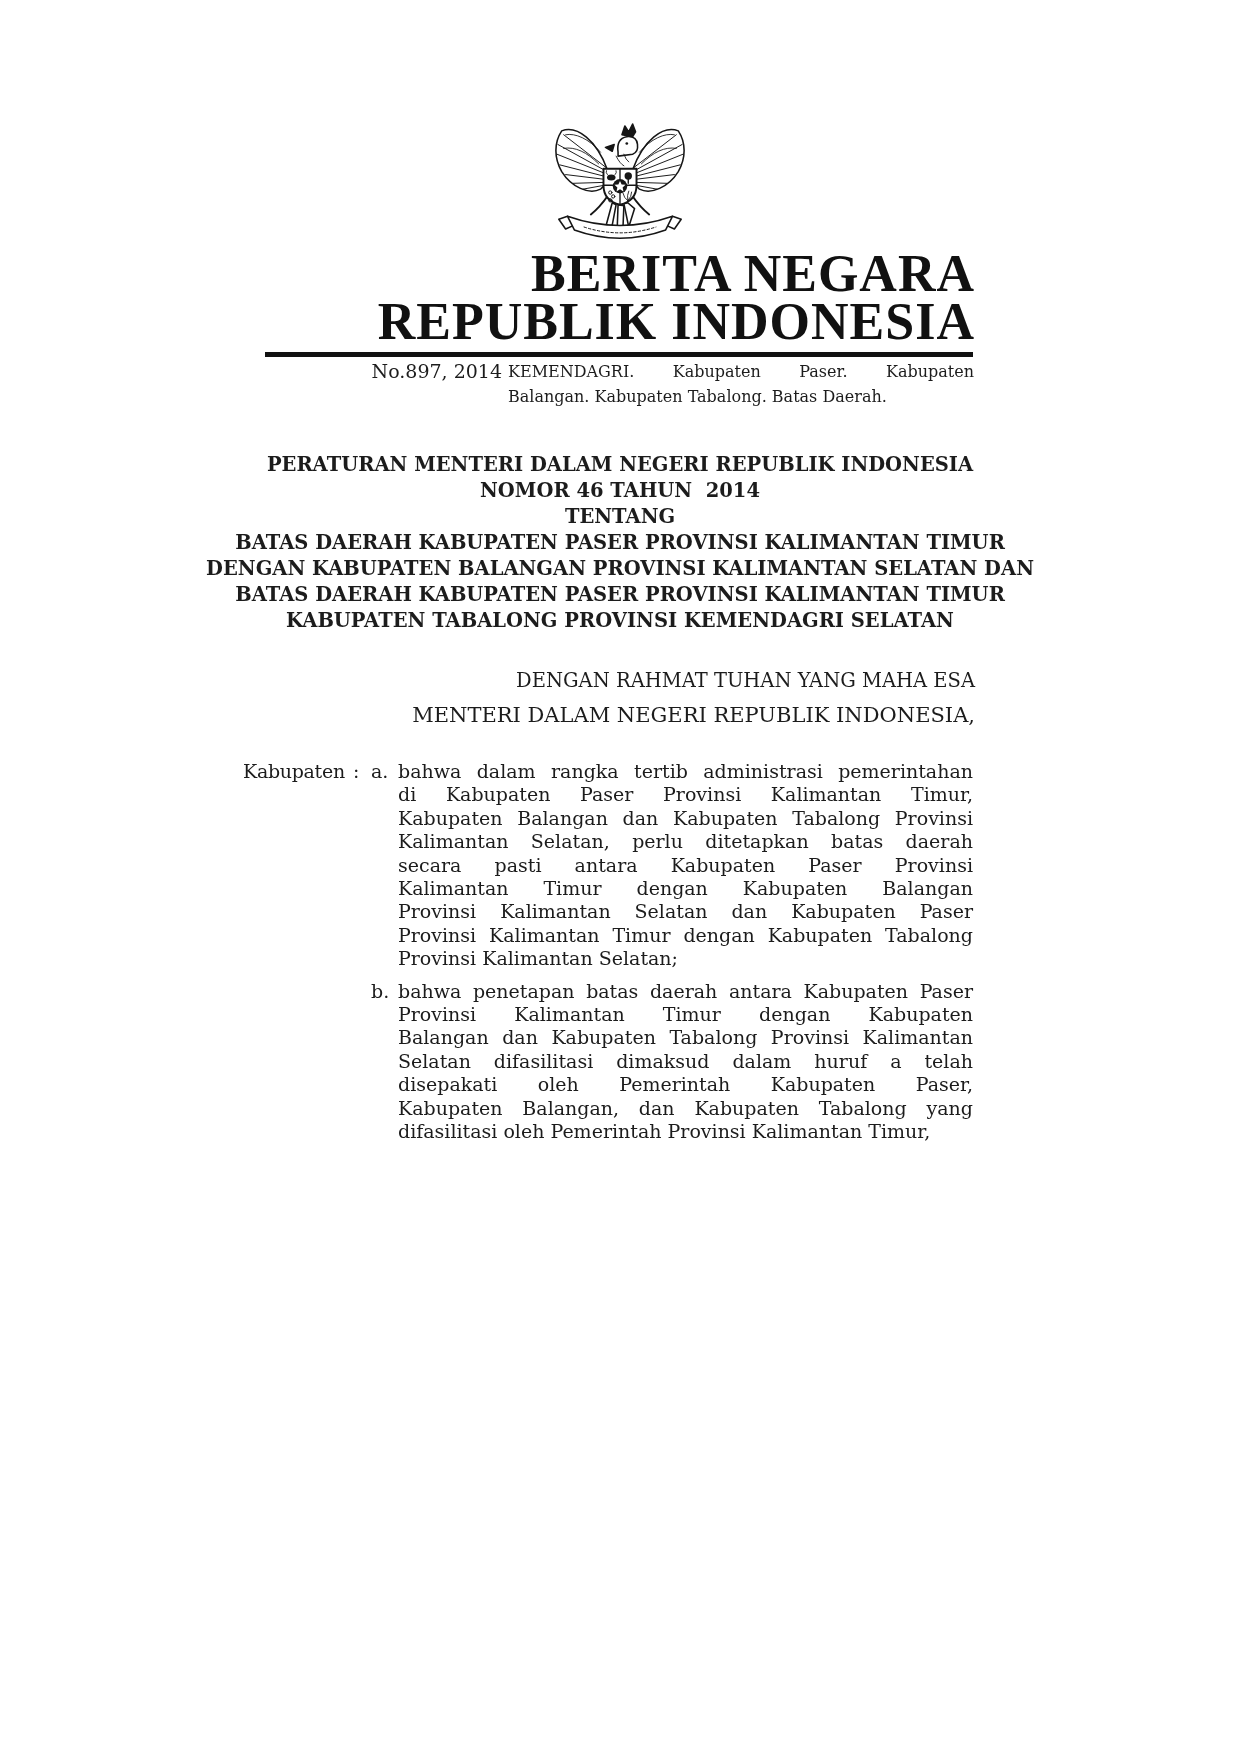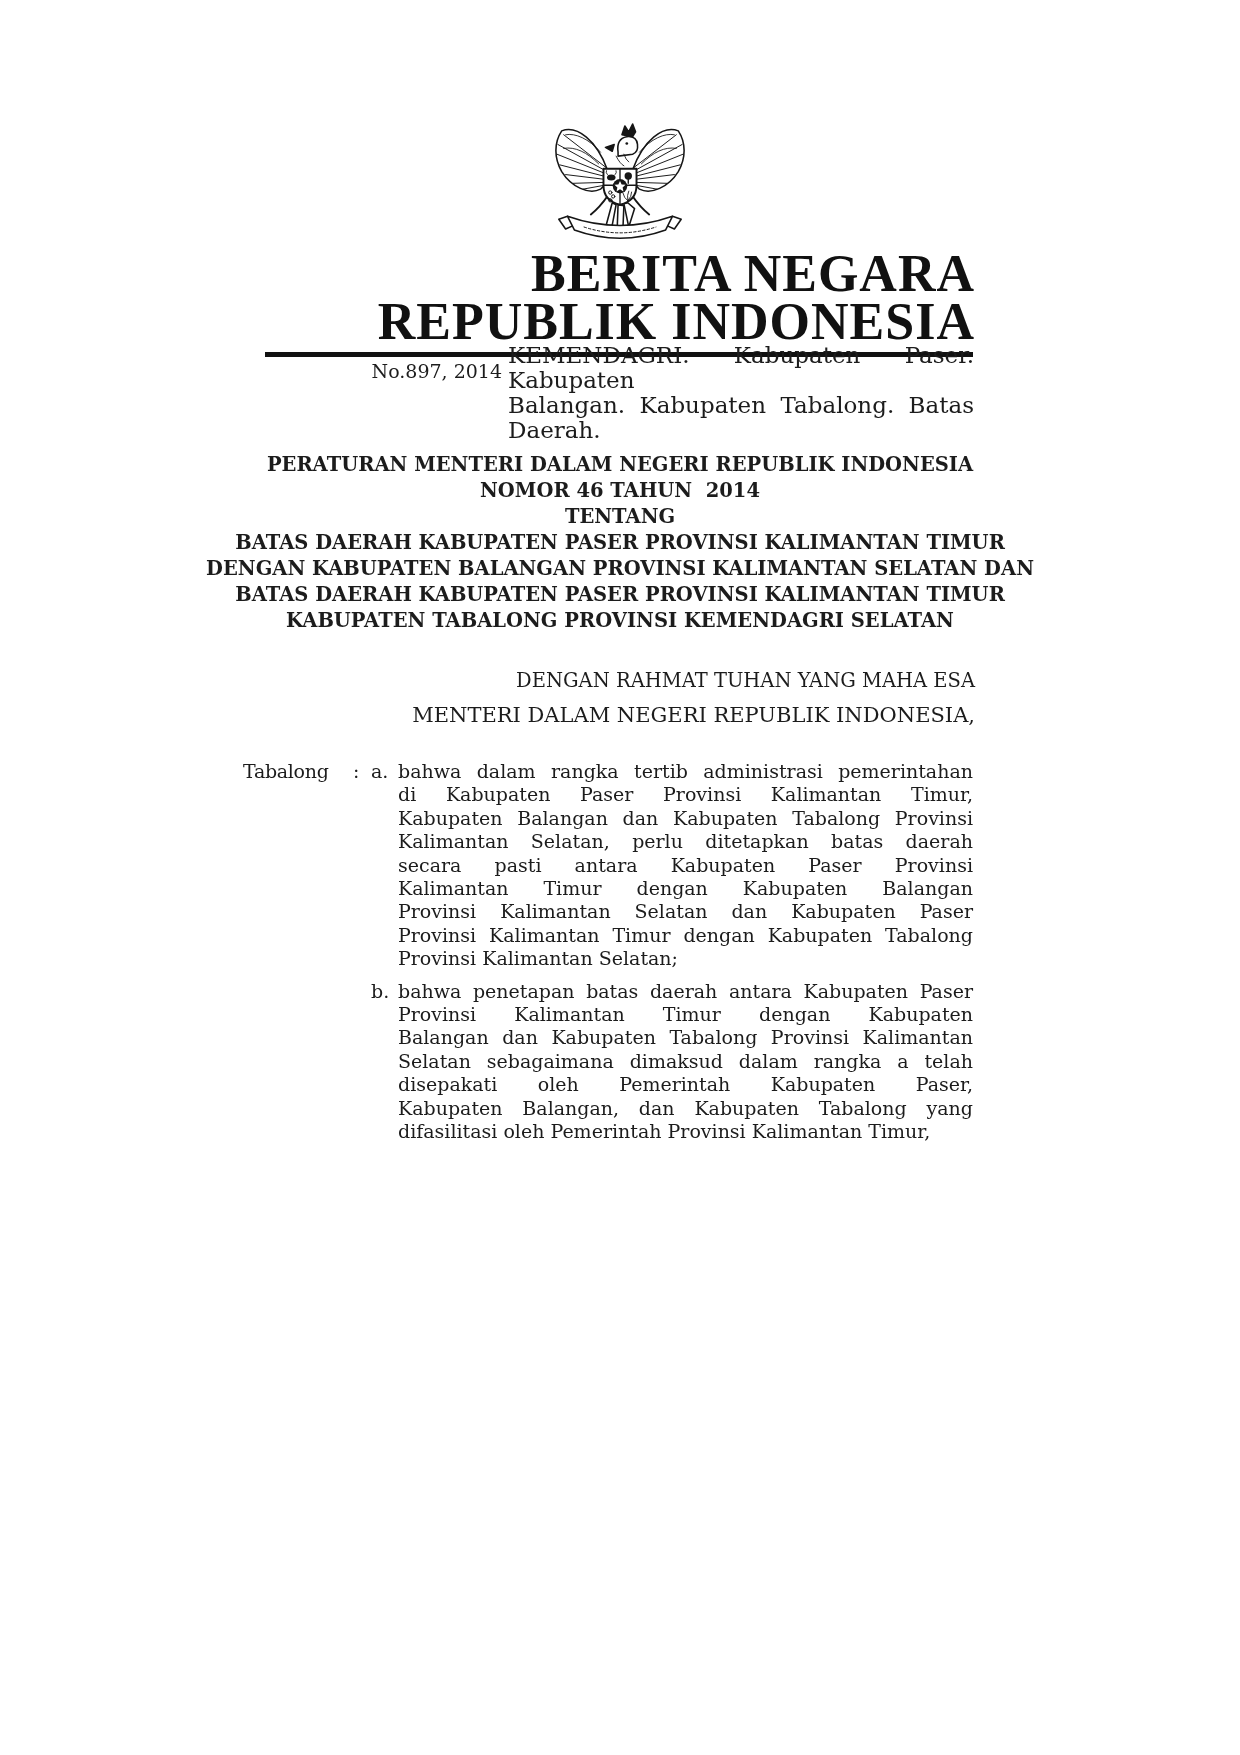--- a/index.html
+++ b/index.html
@@ -25,22 +25,22 @@
   .rule{
     left:265px;top:352px;width:708px;height:5px;
     background:#111;
   }
   
   .masthead-number{
     left:272px;top:359px;width:230px;
     font-size:19px;line-height:25px;text-align:right;
   }
   .masthead-subject{
-    left:508px;top:343px;width:466px;
-    font-size:23px;line-height:25px;
+    left:508px;top:359px;width:466px;
+    font-size:16px;line-height:25px;
   }
   .jline{text-align:justify;text-align-last:justify;}
   .jlast{text-align:justify;text-align-last:left;}
   
   .heading-block{
     left:265px;top:452px;width:710px;
     font-size:19.5px;line-height:26px;
   }
   .hline{display:flex;justify-content:center;font-weight:bold;}
   .hline span{white-space:pre;}
@@ -166,21 +166,21 @@
   <div class="hline">
       <span>KABUPATEN TABALONG PROVINSI KEMENDAGRI SELATAN</span>
     </div>
 </div>
 
 <div class="abs invocation1 centered">DENGAN RAHMAT TUHAN YANG MAHA ESA</div>
 <div class="abs invocation2 centered">MENTERI DALAM NEGERI REPUBLIK INDONESIA,</div>
 
 <div class="abs considering">
   <div class="c-row">
-    <div class="c-label">Tabalong</div>
+    <div class="c-label">Kabupaten</div>
     <div class="c-colon">:</div>
     <div class="c-items">
 
       <div class="c-item">
         <div class="c-marker">a.</div>
         <div class="c-lines">
           <div class="jline">bahwa dalam rangka tertib administrasi pemerintahan</div>
           <div class="jline">di Kabupaten Paser Provinsi Kalimantan Timur,</div>
           <div class="jline">Kabupaten Balangan dan Kabupaten Tabalong Provinsi</div>
           <div class="jline">Kalimantan Selatan, perlu ditetapkan batas daerah</div>
@@ -191,21 +191,21 @@
           <div class="jlast">Provinsi Kalimantan Selatan;</div>
         </div>
       </div>
 
       <div class="c-item gap">
         <div class="c-marker">b.</div>
         <div class="c-lines">
           <div class="jline">bahwa penetapan batas daerah antara Kabupaten Paser</div>
           <div class="jline">Provinsi Kalimantan Timur dengan Kabupaten</div>
           <div class="jline">Balangan dan Kabupaten Tabalong Provinsi Kalimantan</div>
-          <div class="jline">Selatan sebagaimana dimaksud dalam rangka a telah</div>
+          <div class="jline">Selatan difasilitasi dimaksud dalam huruf a telah</div>
           <div class="jline">disepakati oleh Pemerintah Kabupaten Paser,</div>
           <div class="jline">Kabupaten Balangan, dan Kabupaten Tabalong yang</div>
           <div class="jlast">difasilitasi oleh Pemerintah Provinsi Kalimantan Timur,</div>
         </div>
       </div>
 
     </div>
   </div>
 </div>
 

